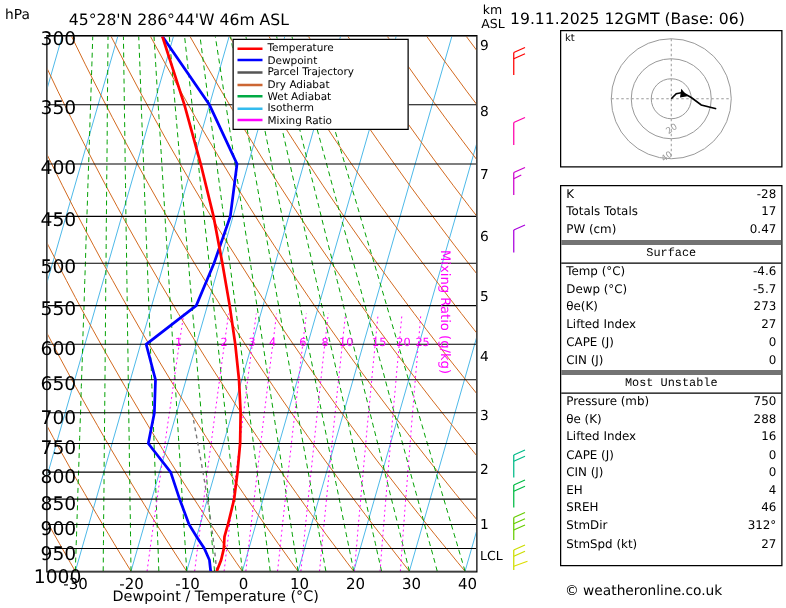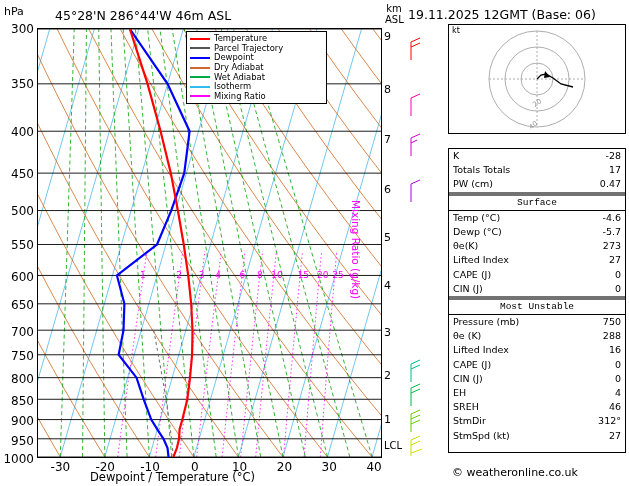--- a/index.html
+++ b/index.html
@@ -5,21 +5,21 @@
   html,body{margin:0;padding:0;}
   body{width:629px;height:486px;background:#ffffff;font-family:"DejaVu Sans",sans-serif;position:relative;overflow:hidden;}
   .abs{position:absolute;}
   
   #skewt-panel{left:0;top:0;width:400px;height:470px;}
   #plot-frame{left:37px;top:28px;width:345px;height:430px;border:1px solid #000;box-sizing:border-box;overflow:hidden;background:#fff;}
   #plot-inner{position:absolute;left:0;top:0;width:100%;height:100%;}
   .hpa-label{left:4px;top:5px;font-size:11px;color:#000;}
   .km-label{left:385px;top:3px;font-size:10px;color:#000;text-align:center;line-height:11px;width:18px;}
   .title-main{left:55px;top:8px;font-size:12.5px;color:#000;font-weight:normal;}
-  .ytick{font-size:12px;color:#000;text-align:right;width:34px;left:0;}
+  .ytick{font-size:15px;color:#000;text-align:right;width:34px;left:0;padding-left:27px;}
   .xtick{font-size:12px;color:#000;text-align:center;width:40px;}
   .xaxis-title{left:90px;top:470px;font-size:11.5px;color:#000;}
   .kmtick{font-size:11px;color:#000;left:384px;width:22px;}
   .legend{left:186px;top:31px;width:141px;background:#fff;border:1px solid #000;padding:2px 3px;box-sizing:border-box;}
   .legend-row{display:flex;align-items:center;height:9.6px;text-align:right;}
   .legend-swatch{width:20px;height:0;border-top-width:2px;border-top-style:solid;margin-right:4px;}
   .legend-text{font-size:8.4px;color:#000;line-height:9px;white-space:nowrap;}
   .mixlabel{position:absolute;color:#ff00ff;font-size:9px;}
   .mixaxis{position:absolute;left:362px;top:200px;color:#ff00ff;font-size:10.5px;transform:rotate(90deg);transform-origin:left top;white-space:nowrap;}
   .lcl-label{position:absolute;left:384px;top:440px;font-size:10px;color:#000;}
@@ -159,26 +159,26 @@
         </g>
     </svg>
   </div>
 
   <div class="abs legend">
     <div class="legend-row">
       <span class="legend-swatch" style="border-top-color:#ff0000"></span>
       <span class="legend-text">Temperature</span>
     </div>
     <div class="legend-row">
+      <span class="legend-swatch" style="border-top-color:#0000ff"></span>
+      <span class="legend-text">Dewpoint</span>
+    </div>
+    <div class="legend-row">
       <span class="legend-swatch" style="border-top-color:#555555"></span>
       <span class="legend-text">Parcel Trajectory</span>
-    </div>
-    <div class="legend-row">
-      <span class="legend-swatch" style="border-top-color:#0000ff"></span>
-      <span class="legend-text">Dewpoint</span>
     </div>
     <div class="legend-row">
       <span class="legend-swatch" style="border-top-color:#cc6633"></span>
       <span class="legend-text">Dry Adiabat</span>
     </div>
     <div class="legend-row">
       <span class="legend-swatch" style="border-top-color:#00aa44"></span>
       <span class="legend-text">Wet Adiabat</span>
     </div>
     <div class="legend-row">

